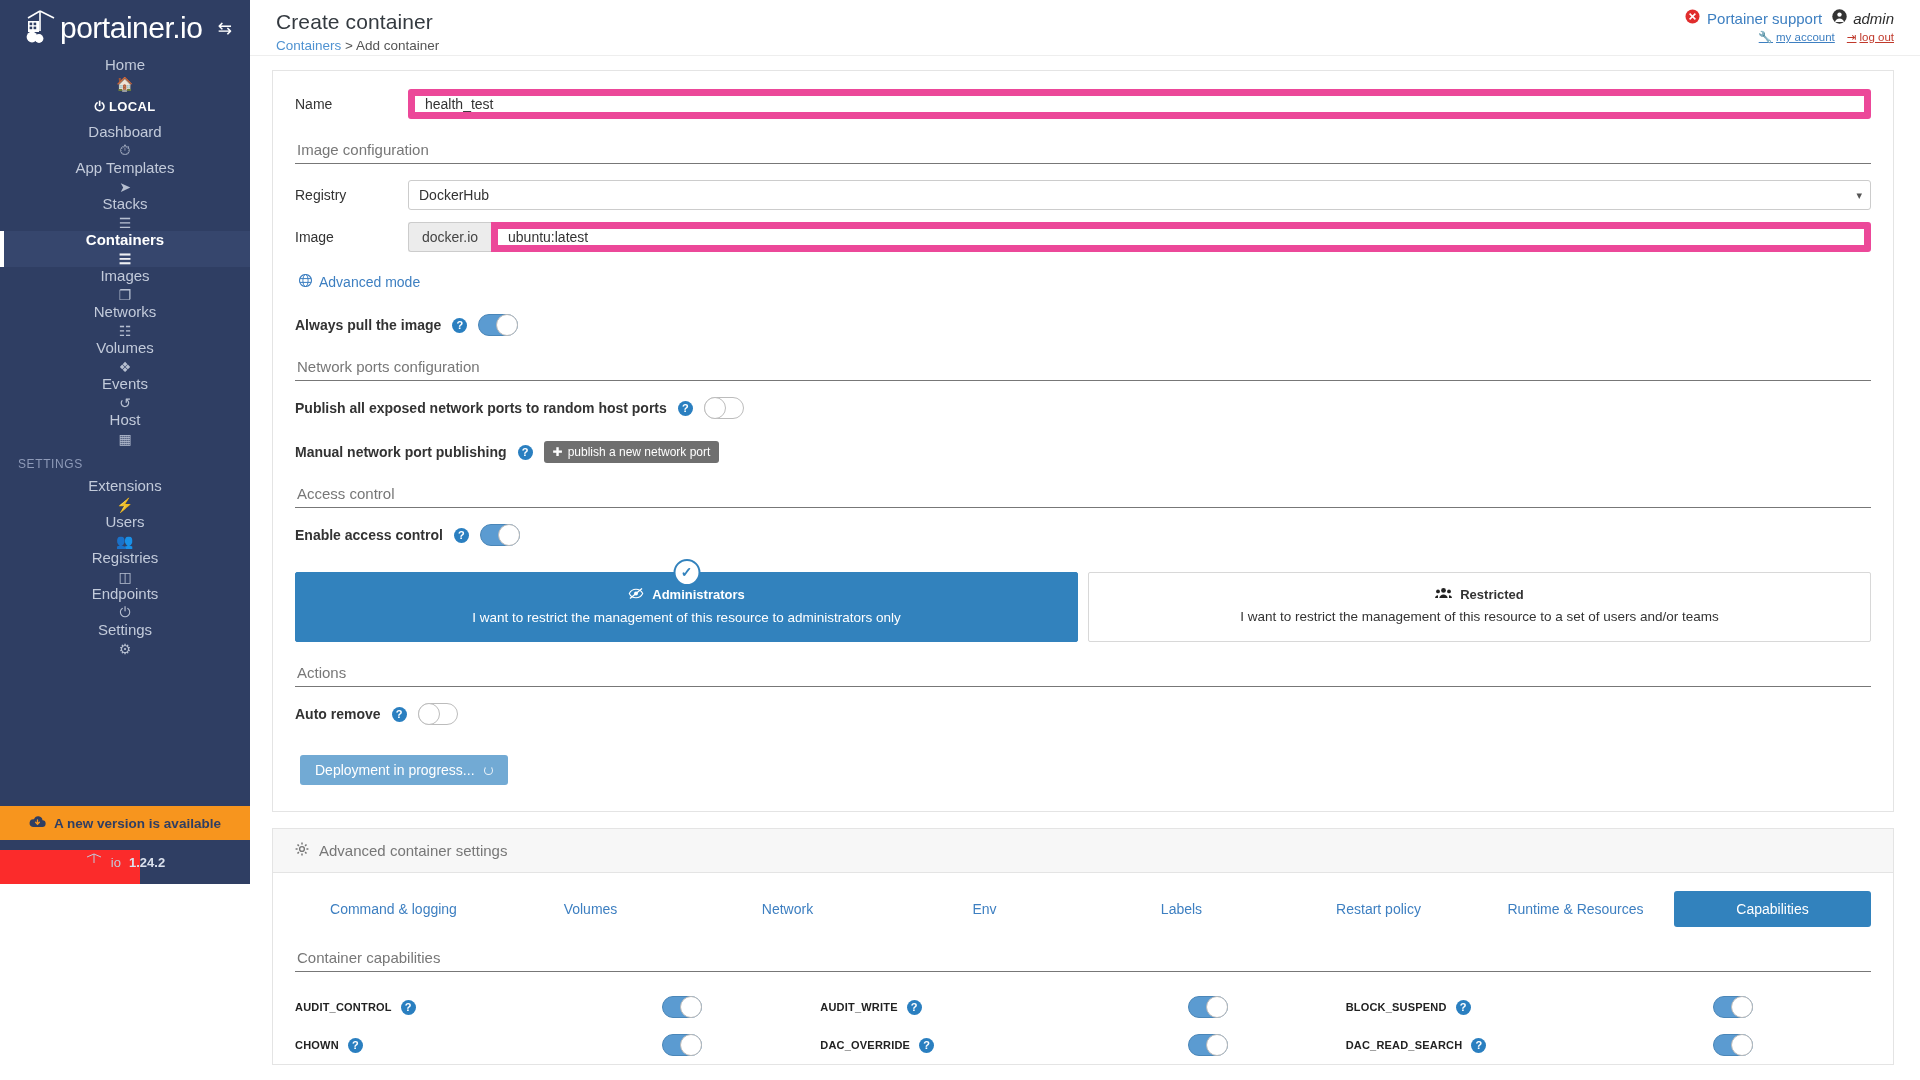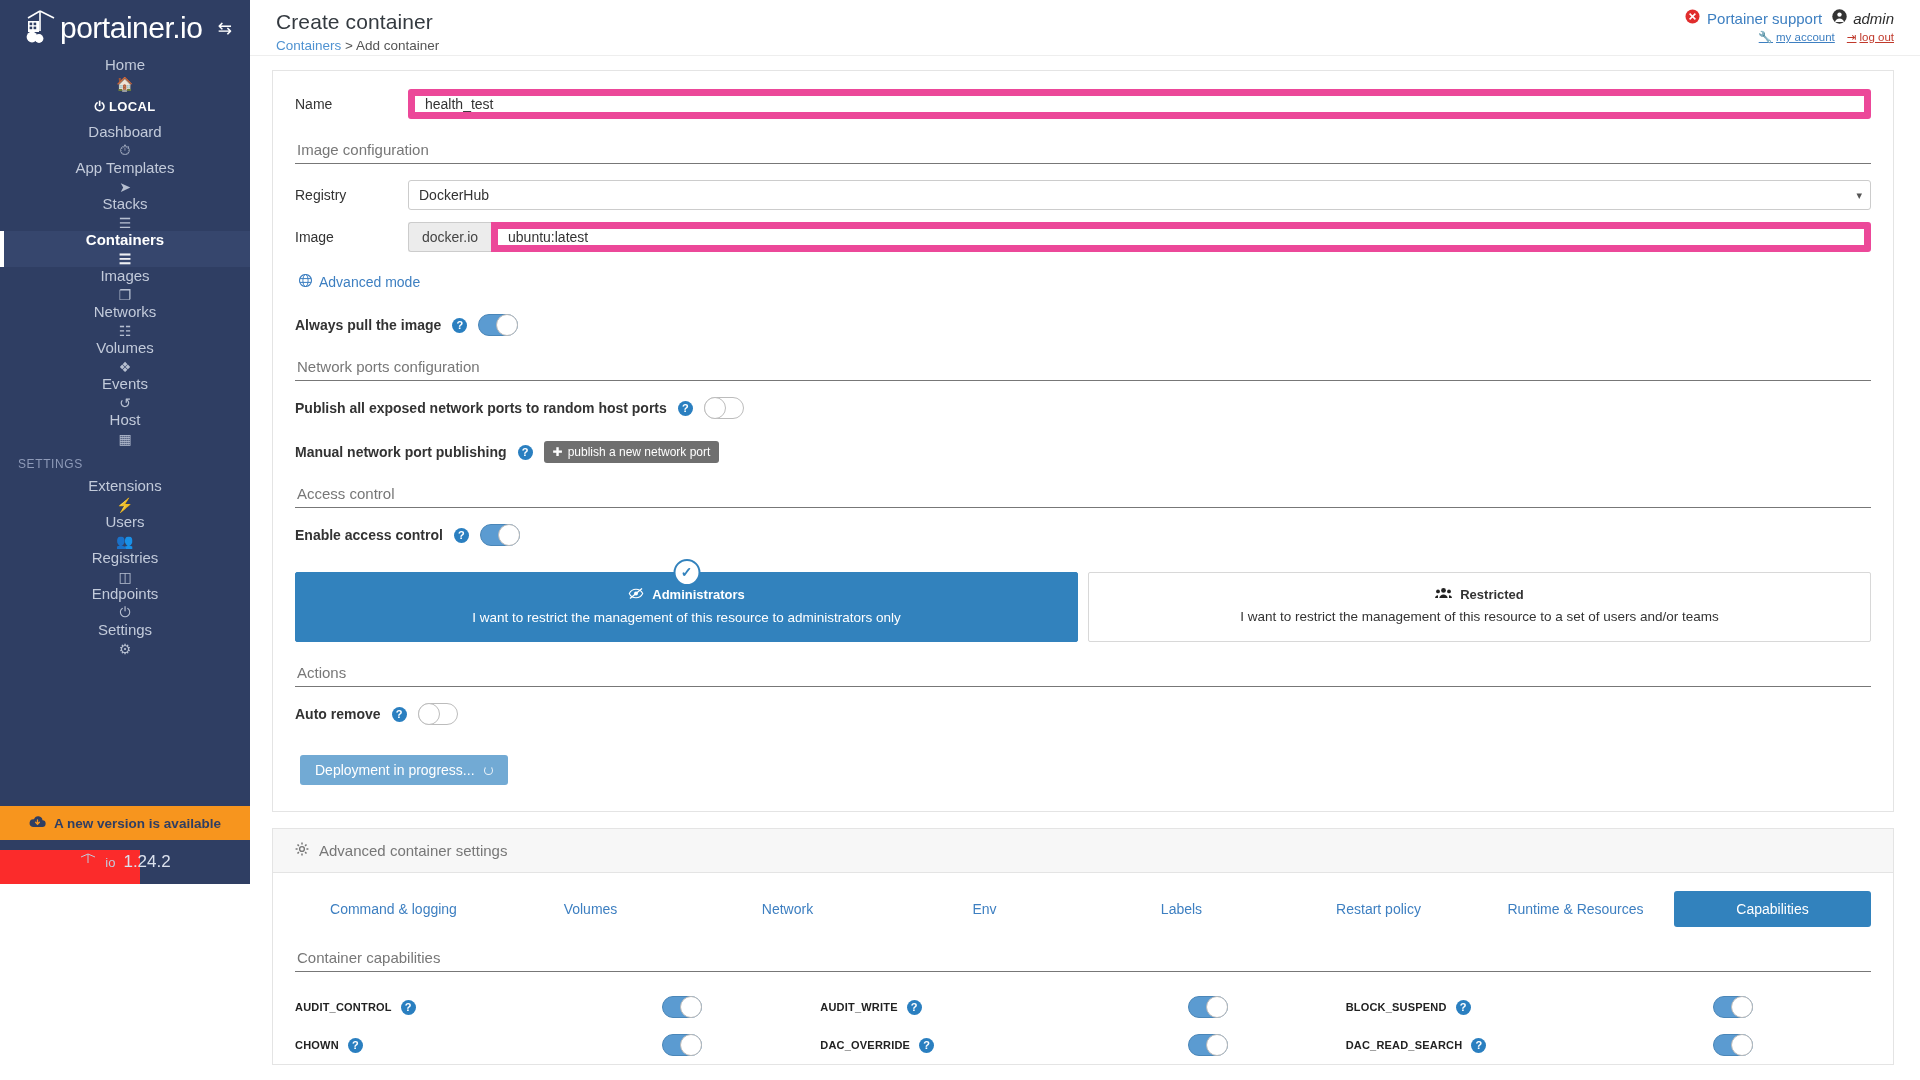--- a/index.html
+++ b/index.html
@@ -65,21 +65,21 @@
   }
   .sidebar-footer {
     position: absolute; left: 0; bottom: 0; width: 250px; height: 44px;
     display: flex; align-items: center; justify-content: center;
     gap: 8px; color: #c2cada; font-size: 13px;
   }
   .footer-red {
     position: absolute; left: 0; bottom: 0; width: 140px; height: 34px;
     background: #fb2b2b;
   }
-  .footer-ver { font-size: 17px; font-weight: normal; color: #dbe1ed; }
+  .footer-ver { font-size: 13px; font-weight: bold; color: #dbe1ed; }
 
   
   .main { flex: 1; height: 1080px; background: #fff; position: relative; overflow: hidden; }
   .topbar {
     height: 56px; padding: 10px 26px 0 26px; position: relative;
     border-bottom: 1px solid #eee;
   }
   .page-title { font-size: 21px; color: #343a40; font-weight: 400; letter-spacing: .1px; }
   .breadcrumb { font-size: 13.5px; color: #555; margin-top: 4px; }
   .breadcrumb a { color: #4f92d1; text-decoration: none; }

